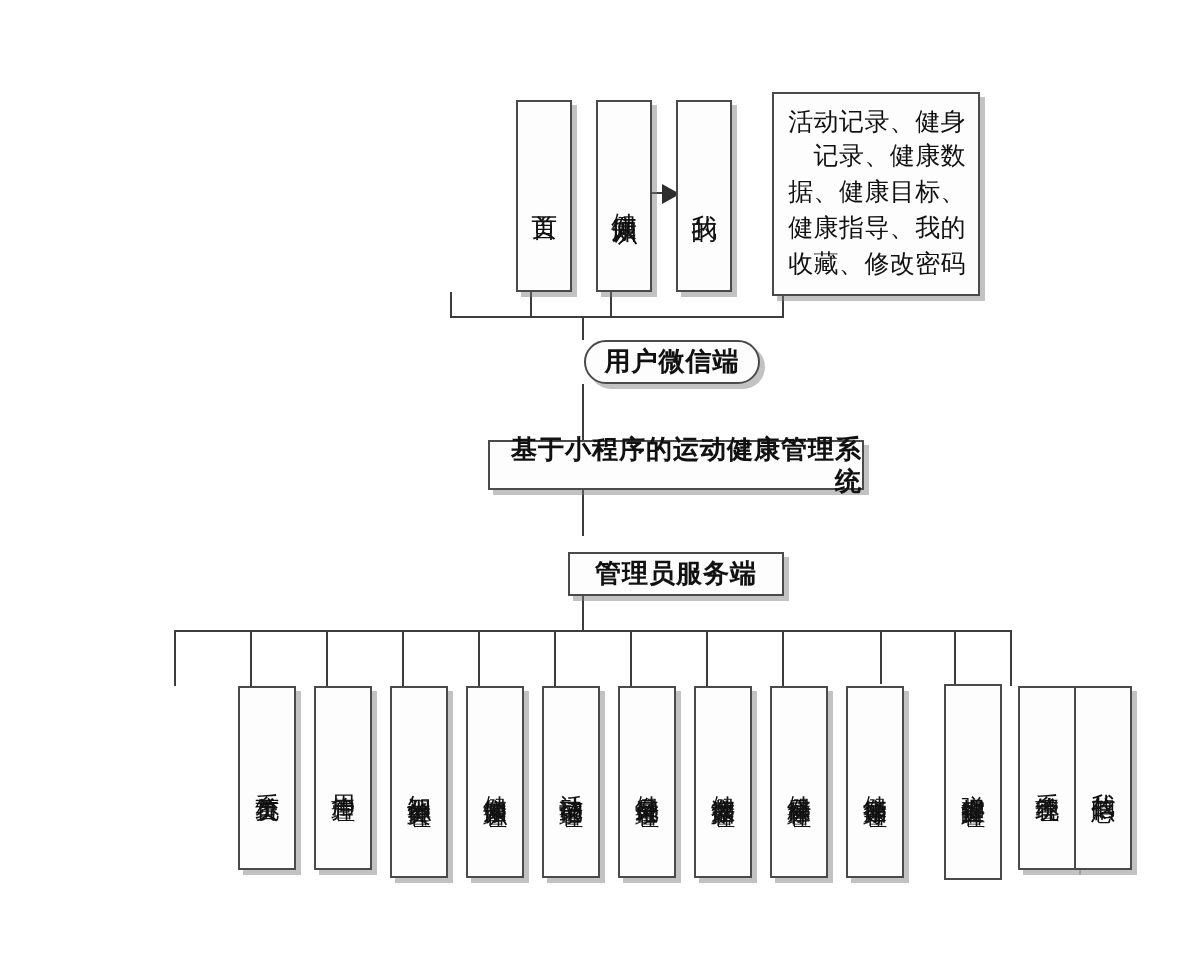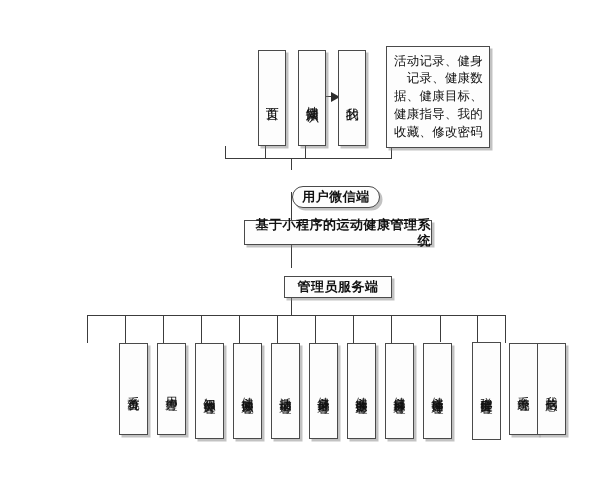--- a/index.html
+++ b/index.html
@@ -146,21 +146,21 @@
 
   <div class="ln v" style="left:225px; top:146px; height:13px;"></div>
   <div class="ln v" style="left:265px; top:146px; height:13px;"></div>
   <div class="ln v" style="left:305px; top:146px; height:13px;"></div>
   <div class="ln v" style="left:391px; top:148px; height:11px;"></div>
 
   <div class="ln h" style="left:225px; top:158px; width:167px;"></div>
 
   <div class="ln v" style="left:291px; top:158px; height:12px;"></div>
 
-  <div class="box mid shadowed" style="left:246px; top:186px; width:88px; height:22px;border-radius:11px;">用户微信端</div>
+  <div class="box mid shadowed" style="left:246px; top:170px; width:88px; height:22px;border-radius:11px;">用户微信端</div>
 
   <div class="ln v" style="left:291px; top:192px; height:28px;"></div>
 
   <div class="box mid shadowed" style="left:198px; top:220px; width:188px; height:25px;">基于小程序的运动健康管理系统</div>
 
   <div class="ln v" style="left:291px; top:245px; height:23px;"></div>
 
   <div class="box mid shadowed" style="left:238px; top:276px; width:108px; height:22px;">管理员服务端</div>
 
   <div class="ln v" style="left:291px; top:290px; height:26px;"></div>

